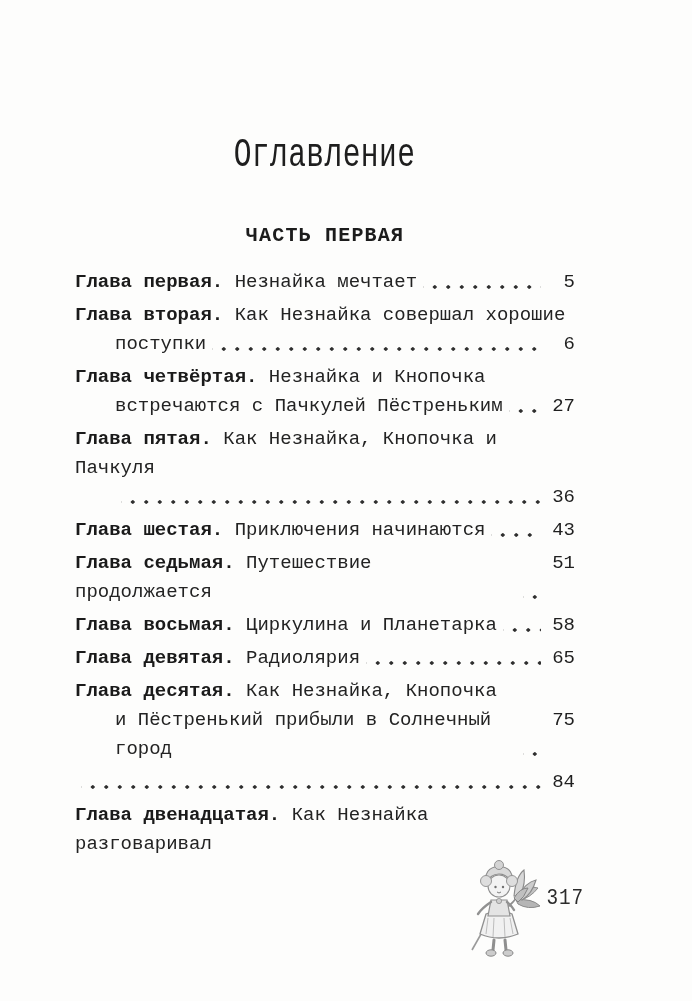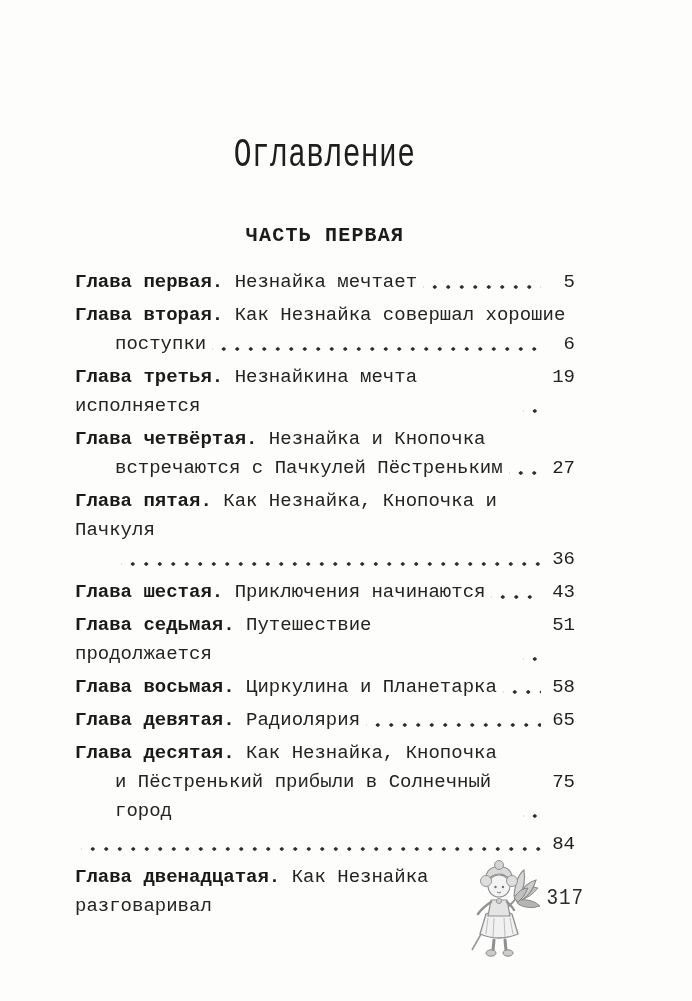--- a/index.html
+++ b/index.html
@@ -122,27 +122,20 @@
             <span class="txt"><span class="chapter">Глава вторая. </span><span class="title">Как Незнайка совершал хорошие</span></span>
           </div>
           <div class="toc-line cont">
             <span class="title">поступки</span>
             <span class="leader"></span>
             <span class="pagenum">6</span>
           </div>
         </div>
         <div class="toc-entry">
           <div class="toc-line">
-            <span class="txt"><span class="chapter">Глава третья. </span><span class="title">Незнайкина мечта исполняется</span></span>
-            <span class="leader"></span>
-            <span class="pagenum">19</span>
-          </div>
-        </div>
-        <div class="toc-entry">
-          <div class="toc-line">
             <span class="txt"><span class="chapter">Глава четвёртая. </span><span class="title">Незнайка и Кнопочка</span></span>
           </div>
           <div class="toc-line cont">
             <span class="title">встречаются с Пачкулей Пёстреньким</span>
             <span class="leader"></span>
             <span class="pagenum">27</span>
           </div>
         </div>
         <div class="toc-entry">
           <div class="toc-line">

